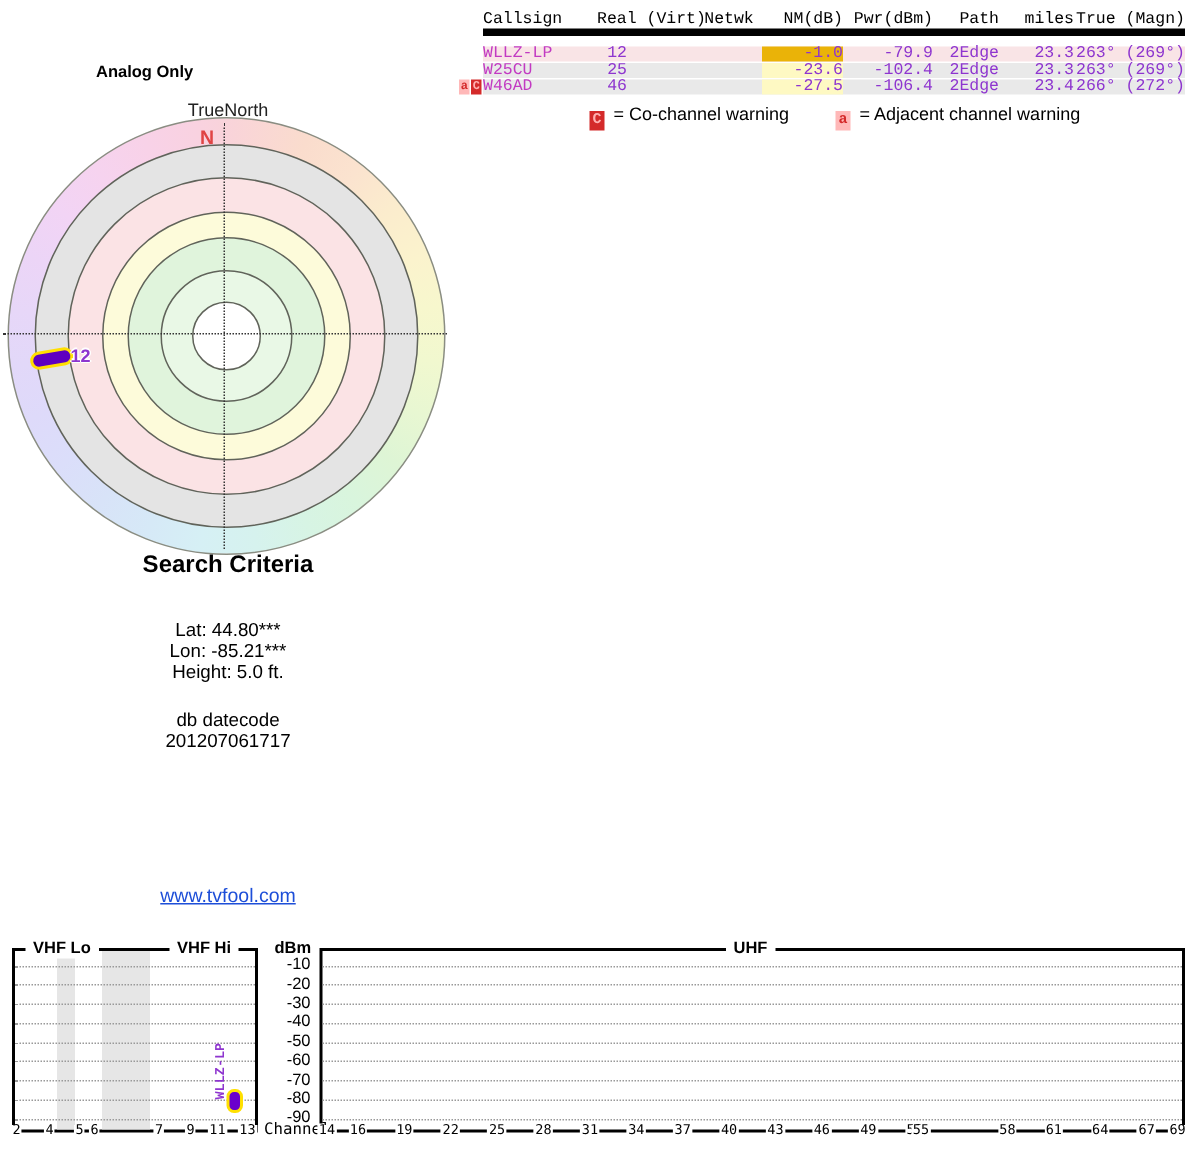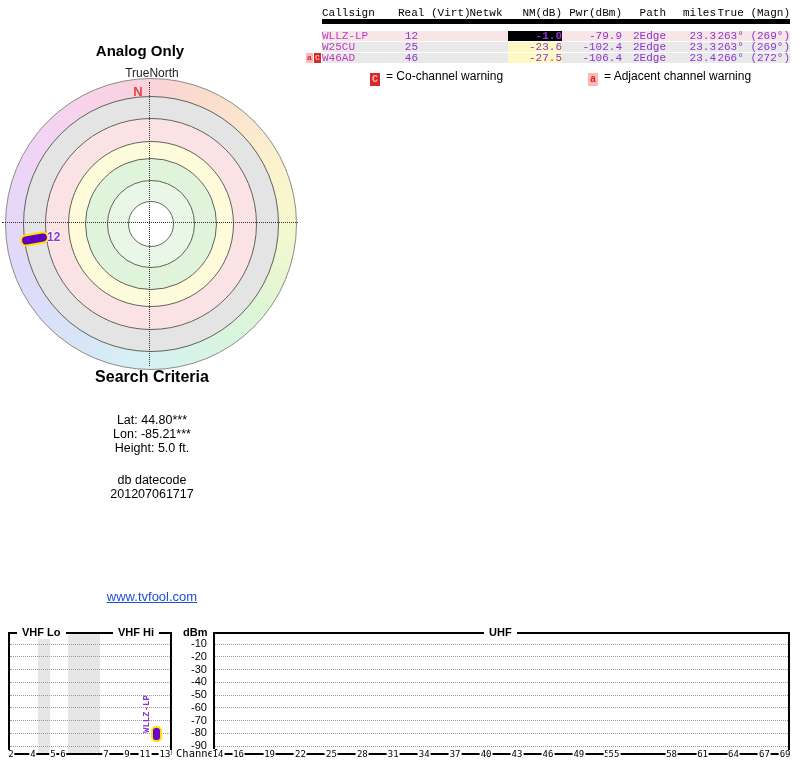--- a/index.html
+++ b/index.html
@@ -1,21 +1,21 @@
 <!DOCTYPE html>
 <html><head>
 <meta charset="utf-8">
 <style>
   html,body{margin:0;padding:0;background:#fff;}
   .page{position:relative;width:800px;height:768px;background:#fff;overflow:hidden;
         font-family:"Liberation Sans",sans-serif;color:#000;}
   .abs{position:absolute;}
 
   
-  .radar-title{left:40px;top:42px;width:200px;text-align:center;font-size:15px;font-weight:bold;}
+  .radar-title{left:64px;top:42px;width:200px;text-align:left;font-size:11px;font-weight:bold;}
   .truenorth{left:77px;top:66px;width:150px;text-align:center;font-size:12px;color:#222;}
   .north-letter{left:130px;top:84px;width:16px;text-align:center;font-size:13px;font-weight:bold;color:#e04545;}
   .ring{position:absolute;border-radius:50%;border:1px solid #60635a;}
   .crosshair-h{left:2px;top:222px;width:296px;height:0;border-top:1px dotted #333;}
   .crosshair-v{left:149px;top:82px;width:0;height:284px;border-left:1px dotted #333;}
   .radar-pill{left:20px;top:233px;width:25px;height:8px;background:#5e00c0;border:2px solid #ffdf00;
               border-radius:6px;transform:rotate(-10deg);}
   .radar-pill-label{left:47px;top:230px;font-size:12px;font-weight:bold;color:#8e35cf;
         text-shadow:-1px 0 #fff,1px 0 #fff,0 -1px #fff,0 1px #fff;}
 
@@ -35,42 +35,42 @@
   .h-netwk{width:44px;text-align:center;}
   .h-nm{width:54px;text-align:right;}
   .h-pwr{width:60px;text-align:right;}
   .h-path{width:44px;text-align:right;}
   .h-miles{width:50px;text-align:right;}
   .h-az{width:74px;text-align:right;}
   #table-rows{position:absolute;left:0;top:23px;width:468px;}
   .trow{position:relative;display:flex;height:10px;line-height:10px;margin-bottom:1px;color:#8e35cf;}
   .trow.pink{background:#f9e4e6;}
   .trow.gray{background:#e9e9e9;}
-  .trow.pink .c-nm{background:#000000;font-weight:bold;}
+  .trow.pink .c-nm{background:#eab308;}
   .trow.gray .c-nm{background:#fef9c3;}
   .c-callsign{width:72px;color:#c23ac2;}
   .c-real{width:24px;text-align:right;}
   .c-virt{width:46px;text-align:right;}
   .c-netwk{width:44px;text-align:right;}
   .c-nm{width:54px;text-align:right;}
   .c-pwr{width:60px;text-align:right;}
   .c-path{width:44px;text-align:right;}
   .c-miles{width:50px;text-align:right;}
   .c-az{width:74px;text-align:right;white-space:pre;}
   .rowflags{position:absolute;left:-16px;top:0;width:15px;display:flex;justify-content:flex-end;gap:1px;}
   .badge{display:inline-block;width:8px;height:10px;font-size:8px;font-weight:bold;text-align:center;
          line-height:10px;font-family:"Liberation Mono",monospace;}
   .badge.dark{background:#d42a2a;color:#ffb0b0;}
   .badge.light{background:#ffb8b8;color:#d42a2a;}
 
   
   .legend-item{top:69px;font-size:12px;}
   .legend-item .badge{width:10px;height:13px;line-height:13px;font-size:10px;vertical-align:-2px;margin-right:6px;}
-  .legend-co{left:330px;padding-left:40px;}
-  .legend-adj{left:557px;margin-left:31px;}
+  .legend-co{left:353px;padding-left:40px;}
+  .legend-adj{left:557px;}
 
   
   .crit{left:27px;width:250px;text-align:center;font-size:12.5px;}
   .crit-title{top:368px;font-size:16px;font-weight:bold;}
   .crit-lat{top:413px;} .crit-lon{top:427px;} .crit-h{top:441px;}
   .crit-dl{top:473px;} .crit-dc{top:487px;}
   .site-link{left:27px;top:589px;width:250px;text-align:center;font-size:13px;}
   .site-link a{color:#1d4ed8;}
 
   

